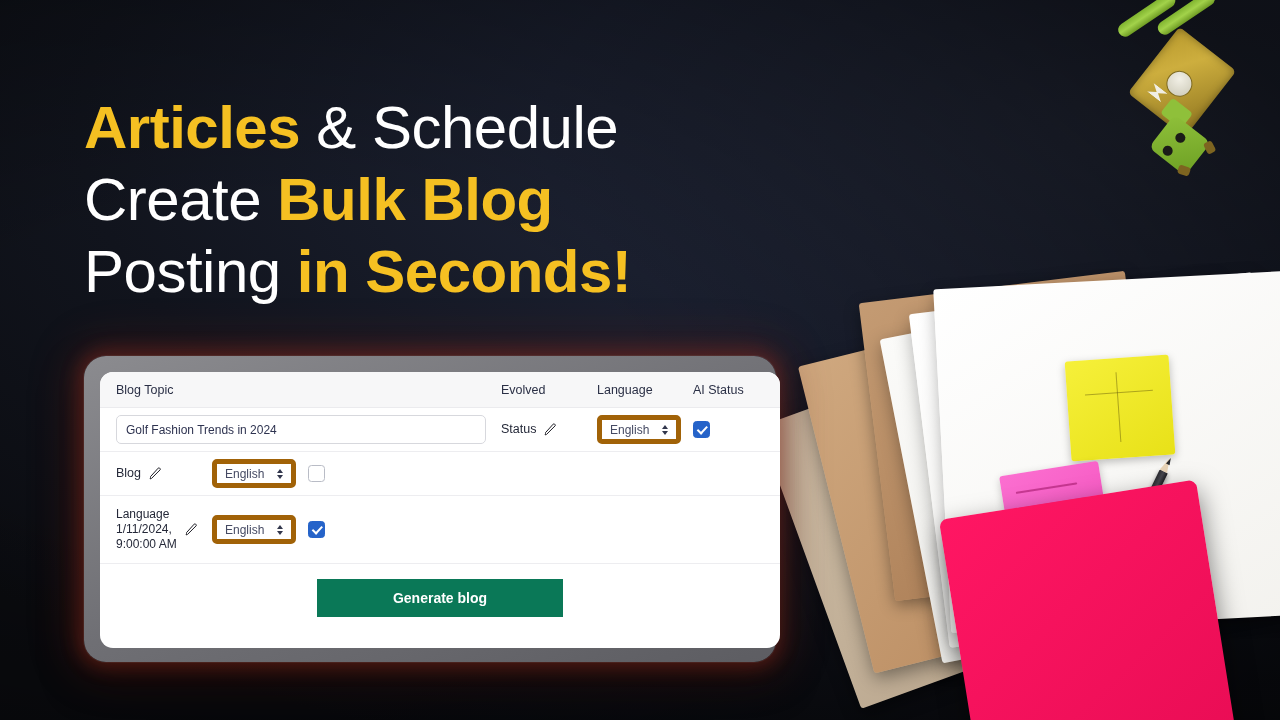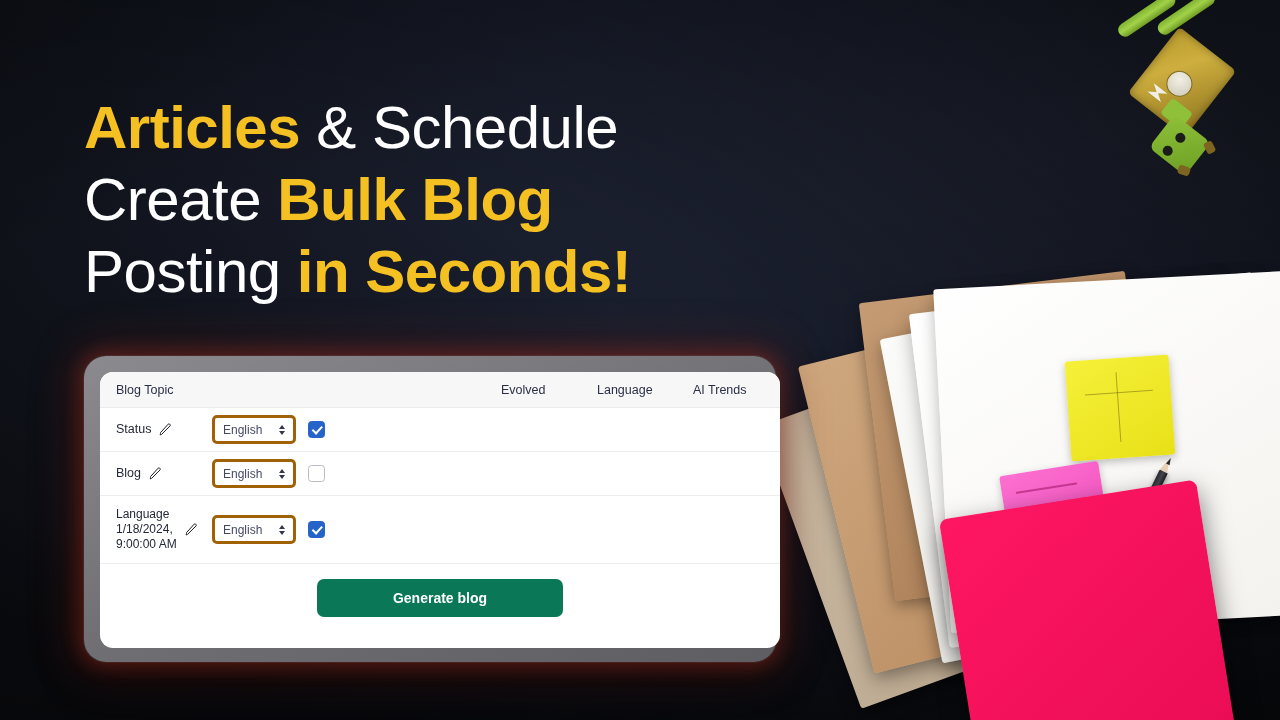--- a/index.html
+++ b/index.html
@@ -262,21 +262,21 @@
     font-size: 12px;
     color: #2e3350;
     padding: 0 9px;
     outline: none;
   }
   .status-text { font-size: 12.5px; color: #242838; line-height: 15px; }
   .status-text.multi { font-size: 12px; }
   .pencil-ic { width: 15px; height: 15px; flex: 0 0 15px; display:block; }
   .lang-select {
     width: 84px; height: 29px;
-    border: 3px solid #a16207;
+    border: 5px solid #a16207;
     border-radius: 5px;
     background: #fff;
     position: relative;
     display: flex; align-items: center;
     padding: 0 8px;
   }
   .lang-label { font-size: 12px; color: #454a63; }
   .lang-arrows {
     position: absolute; right: 8px; top: 50%;
     transform: translateY(-50%);
@@ -307,21 +307,21 @@
     border: solid #fff;
     border-width: 0 2px 2px 0;
     transform: rotate(43deg) translate(-0.5px,-1px);
   }
 
   .cta-wrap { display: flex; justify-content: center; padding-top: 15px; }
   .cta {
     width: 246px; height: 38px;
     background: #0a7857;
     color: #fff;
-    border: none; border-radius: 7px;
+    border: none; border-radius: 0;
     font-family: "Liberation Sans", sans-serif;
     font-size: 14px; font-weight: 700;
     cursor: pointer;
   }
 </style>
 </head>
 <body>
 
 <div id="stage">
 
@@ -370,24 +370,27 @@
     <span class="hl-line"><span class="hl-plain">Posting </span><span class="hl-accent">in Seconds!</span></span>
   </h1>
 
   <div class="bezel">
     <div class="card">
 
       <div class="thead">
         <div class="th th-topic">Blog Topic</div>
         <div class="th th-status">Evolved</div>
         <div class="th th-lang">Language</div>
-        <div class="th th-ai">AI Trends</div>
+        <div class="th th-ai">AI Status</div>
       </div>
 
       <div class="trow r1">
+        <div class="c-topic">
+          <input class="topic-input" type="text" value="Golf Fashion Trends in 2024" style="">
+        </div>
         <div class="c-status">
           <span class="status-text">Status</span>
           <svg class="pencil-ic" viewBox="0 0 24 24">
             <path d="M4 18.5l-.6 2.1 2.1-.6L19.2 6.3a1.6 1.6 0 0 0 0-2.3l-.6-.6a1.6 1.6 0 0 0-2.3 0L4 17z" fill="none" stroke="#1e1e26" stroke-width="1.6"></path>
           </svg>
         </div>
         <div class="c-lang">
           <div class="lang-select">
             <span class="lang-label">English</span>
             <span class="lang-arrows">
@@ -419,21 +422,21 @@
         </div>
         <div class="c-ai">
           <div class="cbox"></div>
         </div>
       </div>
 
       <div class="trow r3">
         <div class="c-status">
           <div>
             <div class="status-text multi">Language</div>
-            <div class="status-text multi">1/18/2024,</div>
+            <div class="status-text multi">1/11/2024,</div>
             <div class="status-text multi">9:00:00 AM</div>
           </div>
           <svg class="pencil-ic" viewBox="0 0 24 24">
             <path d="M4 18.5l-.6 2.1 2.1-.6L19.2 6.3a1.6 1.6 0 0 0 0-2.3l-.6-.6a1.6 1.6 0 0 0-2.3 0L4 17z" fill="none" stroke="#1e1e26" stroke-width="1.6"></path>
           </svg>
         </div>
         <div class="c-lang">
           <div class="lang-select">
             <span class="lang-label">English</span>
             <span class="lang-arrows">

